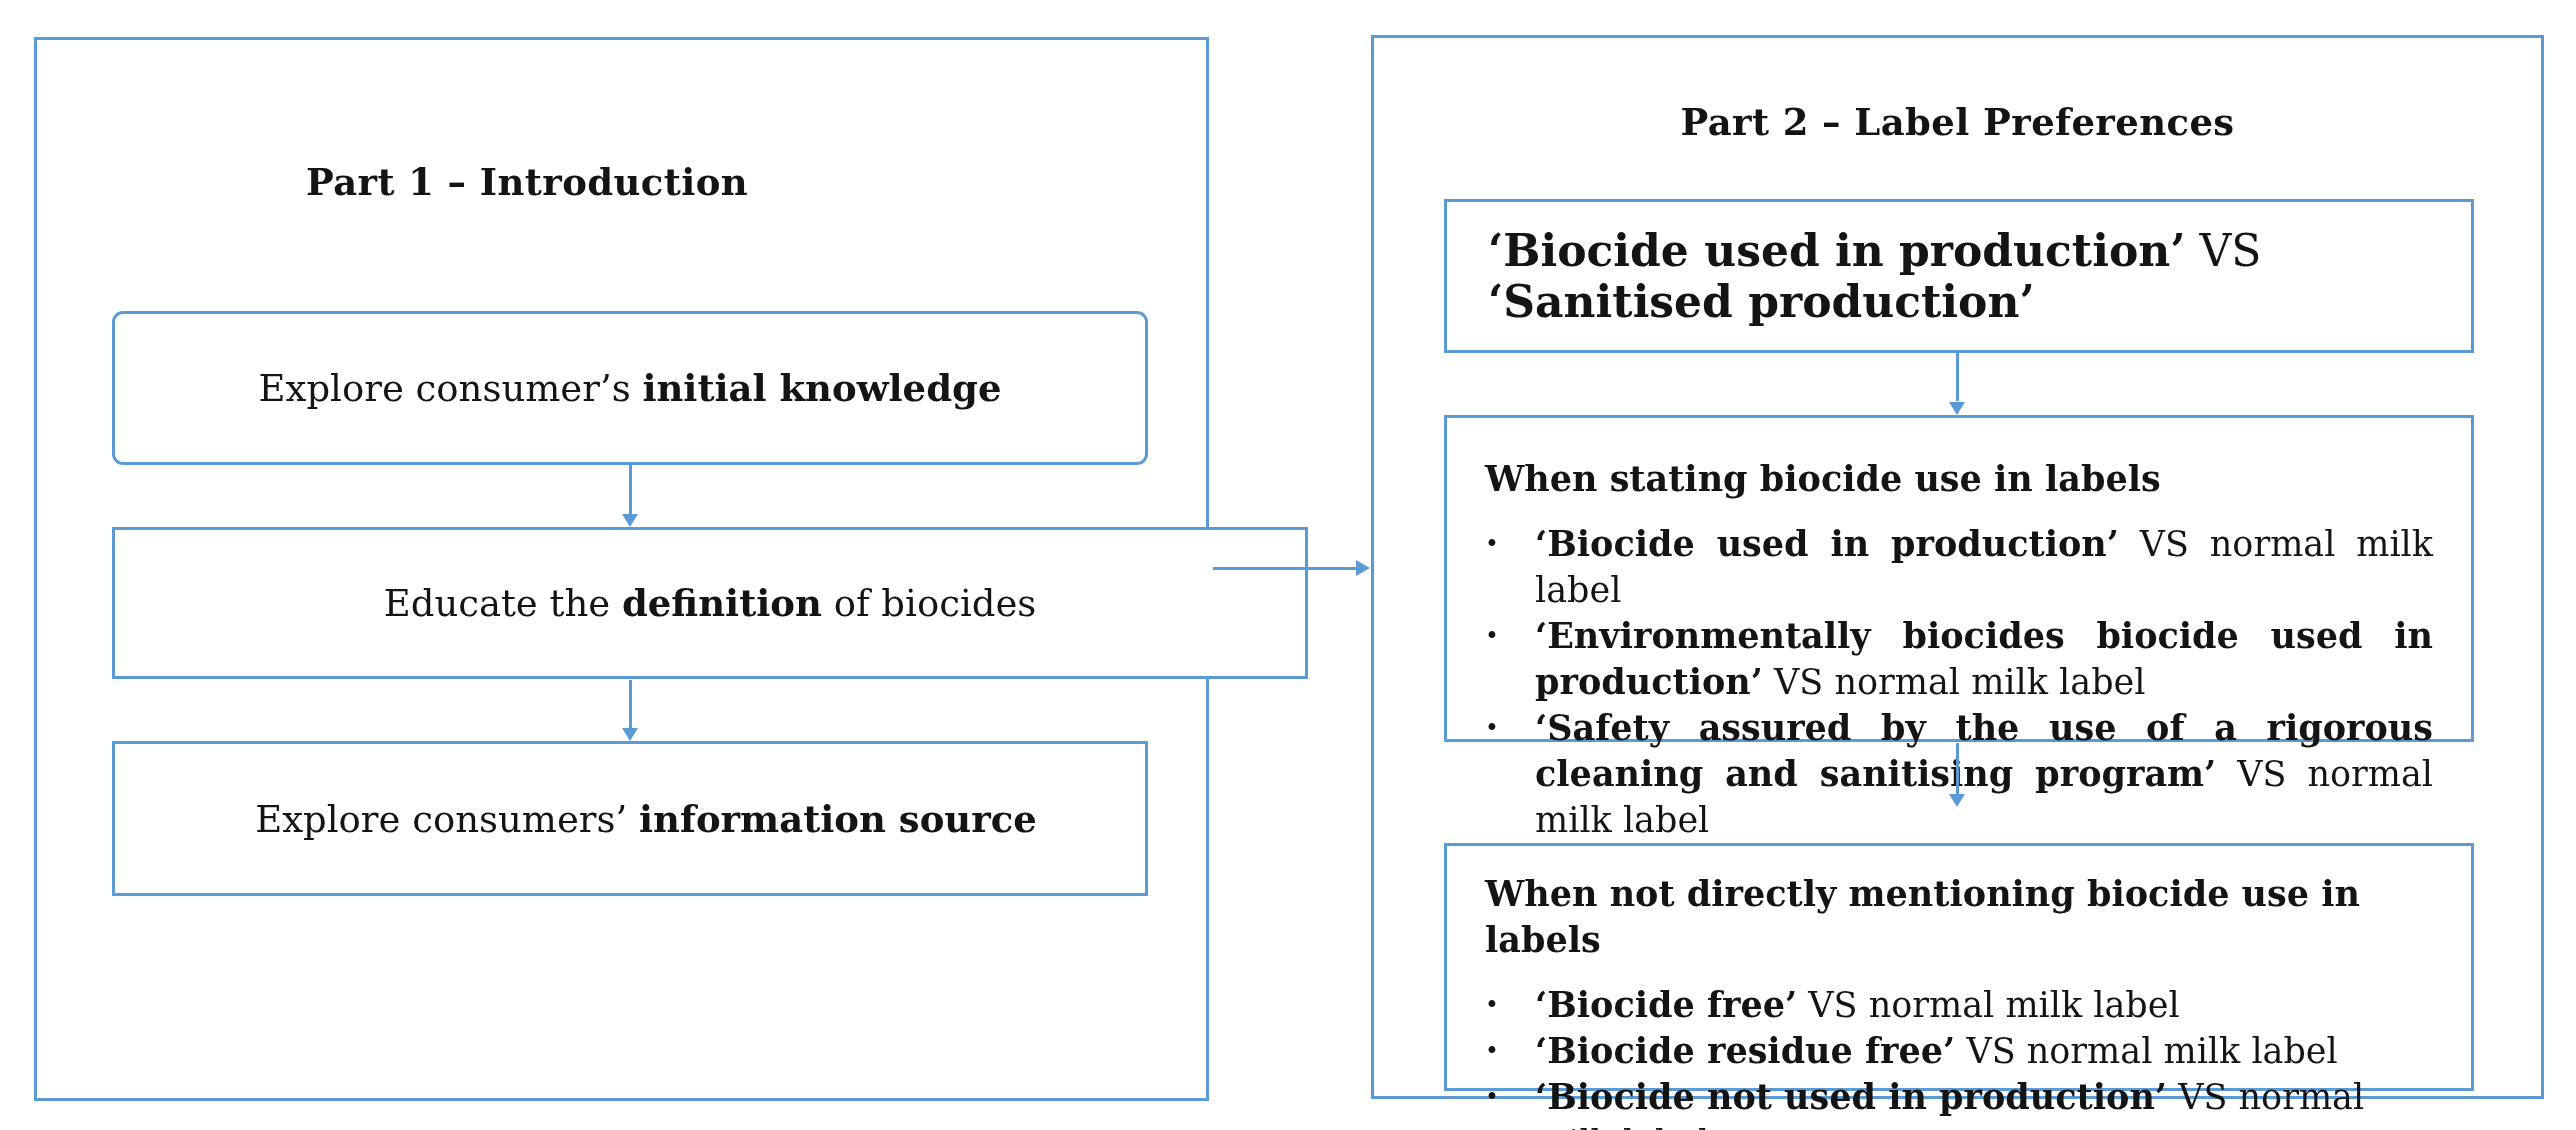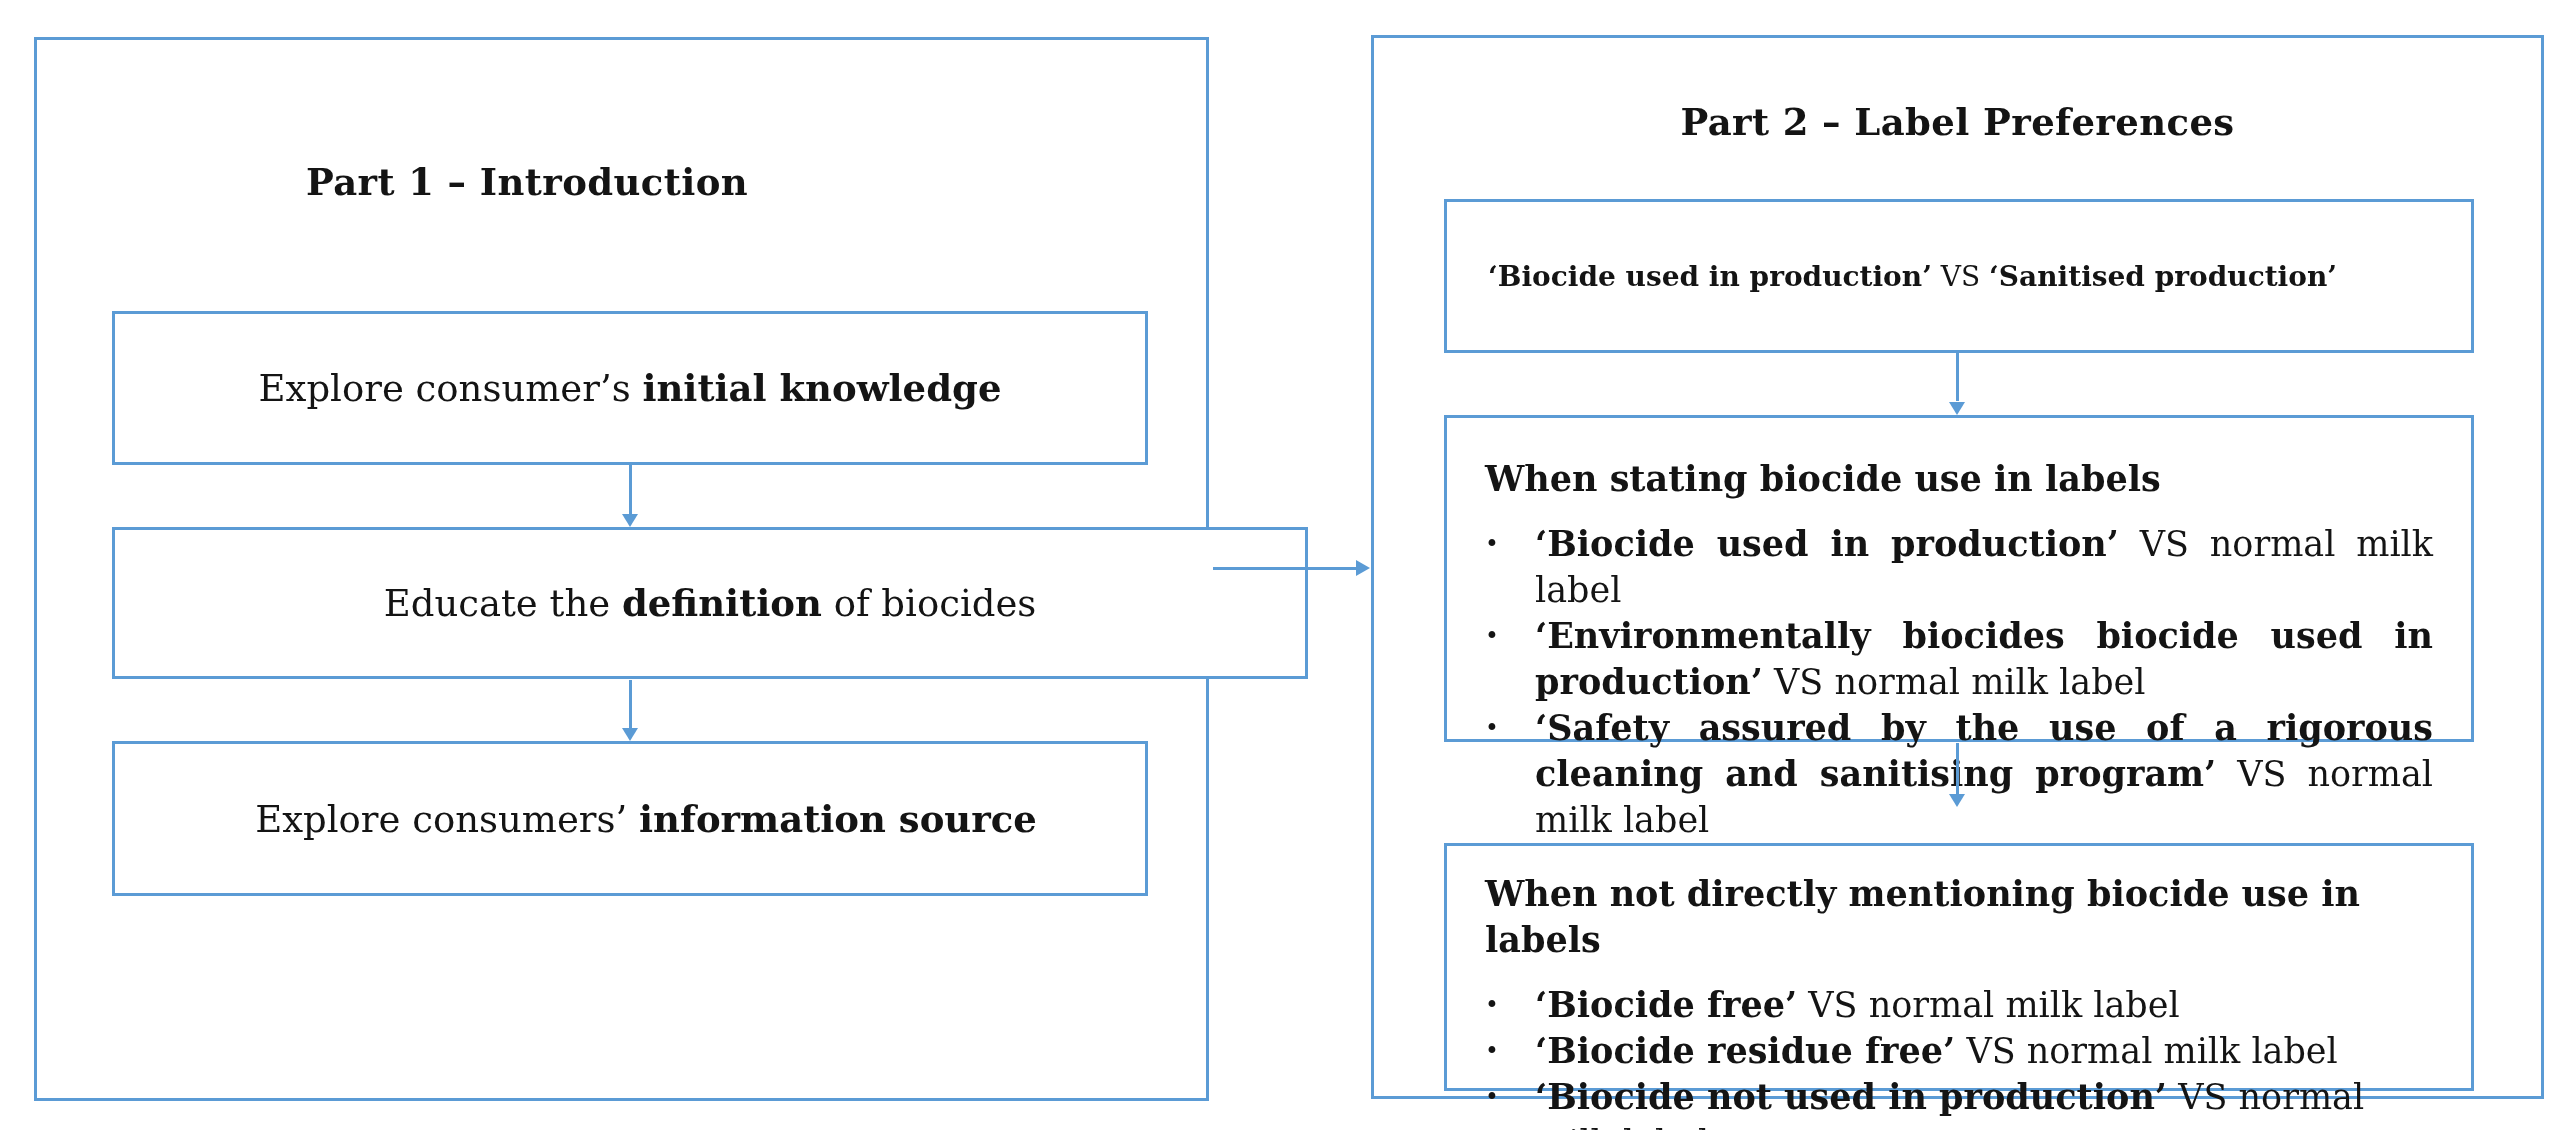--- a/index.html
+++ b/index.html
@@ -14,21 +14,21 @@
     position:absolute; text-align:center; font-weight:bold; font-size:37px;
     letter-spacing:0.4px;
   }
   .box { position:absolute; border:3.9px solid var(--accent); background:#fff; }
   .box-center {
     display:flex; align-items:center; justify-content:center;
     text-align:center; font-size:37px;
   }
   .box-leftline {
     display:flex; align-items:center; justify-content:flex-start;
-    font-size:28px; padding-left:41px; padding-right:23.5px;
+    font-size:44px; padding-left:41px; padding-right:23.5px;
   }
   .b { font-weight:bold; }
   .content-box { padding:38px 38px; font-size:35px; }
   .content-box .heading { font-weight:bold; line-height:46px; margin-bottom:19px; }
   .content-box ul { list-style:none; }
   .content-box li { display:flex; line-height:46px; }
   .content-box li .dot { width:50px; flex:0 0 50px; font-size:23.5px; line-height:46px; }
   .content-box li .btext { flex:1; }
   .justify .btext { text-align:justify; }
   
@@ -47,21 +47,21 @@
 </style>
 </head>
 <body>
 
 <div class="canvas">
 
   <div class="panel" style="left:34px; top:37px; width:1175px; height:1064px;"></div>
 
   <div class="panel-title" style="left:34px; top:160px; width:986px;">Part 1 – Introduction</div>
 
-  <div class="box box-center" style="left:112px; top:311px; width:1036px; height:154px;">
+  <div class="box box-center" style="left:112px; top:311px; width:1036px; height:154px;border-radius:11px;">
     <div>
       <span>Explore consumer’s </span><span class="b">initial knowledge</span><span></span>
     </div>
   </div>
 
   <div class="vline" style="left:629px; top:465px; height:49px;"></div>
   <div class="vhead" style="left:622px; top:514px;"></div>
 
   <div class="box box-center" style="left:112px; top:527px; width:1196px; height:152px;">
     <div>

